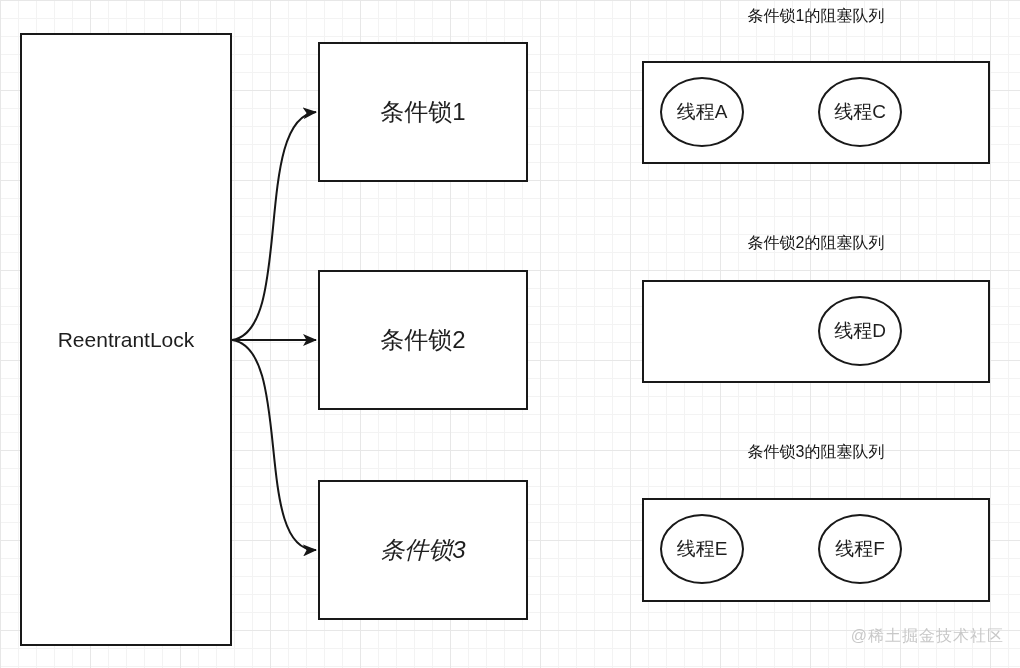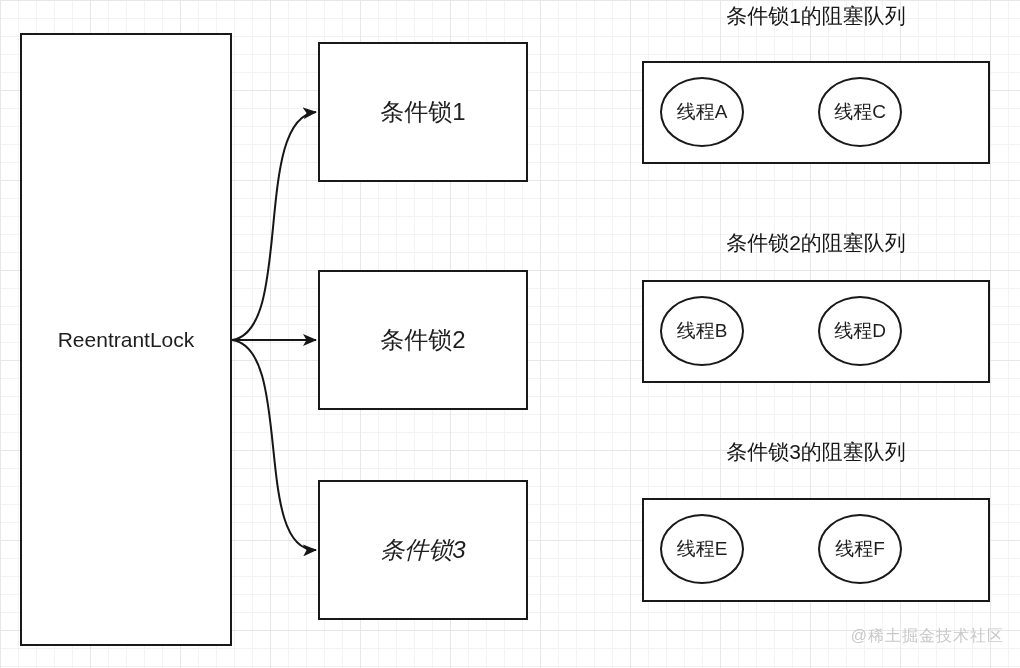--- a/index.html
+++ b/index.html
@@ -37,21 +37,21 @@
   .main-lock { left: 20px; top: 33px; width: 212px; height: 613px; font-size: 21px; }
   .cond      { width: 210px; height: 140px; font-size: 24px; }
   .cond1 { left: 318px; top: 42px; }
   .cond2 { left: 318px; top: 270px; }
   .cond3 { left: 318px; top: 480px; font-style: italic; }
   .qtitle {
     position: absolute;
     left: 642px;
     width: 348px;
     text-align: center;
-    font-size: 21px;
+    font-size: 16px;
     line-height: 24px;
     color: #161616;
   }
   .t1 { top: 4px; }
   .t2 { top: 231px; }
   .t3 { top: 440px; }
   .qbox {
     position: absolute;
     left: 642px;
     width: 348px;
@@ -123,23 +123,20 @@
     <div class="ellipse e-left">
       <span>线程A</span>
     </div>
     <div class="ellipse e-right">
       <span>线程C</span>
     </div>
   </div>
 
   <div class="qtitle t2">条件锁2的阻塞队列</div>
   <div class="qbox q2">
-    <div class="ellipse e-left">
-      <span>线程B</span>
-    </div>
     <div class="ellipse e-right">
       <span>线程D</span>
     </div>
   </div>
 
   <div class="qtitle t3">条件锁3的阻塞队列</div>
   <div class="qbox q3">
     <div class="ellipse e-left">
       <span>线程E</span>
     </div>

